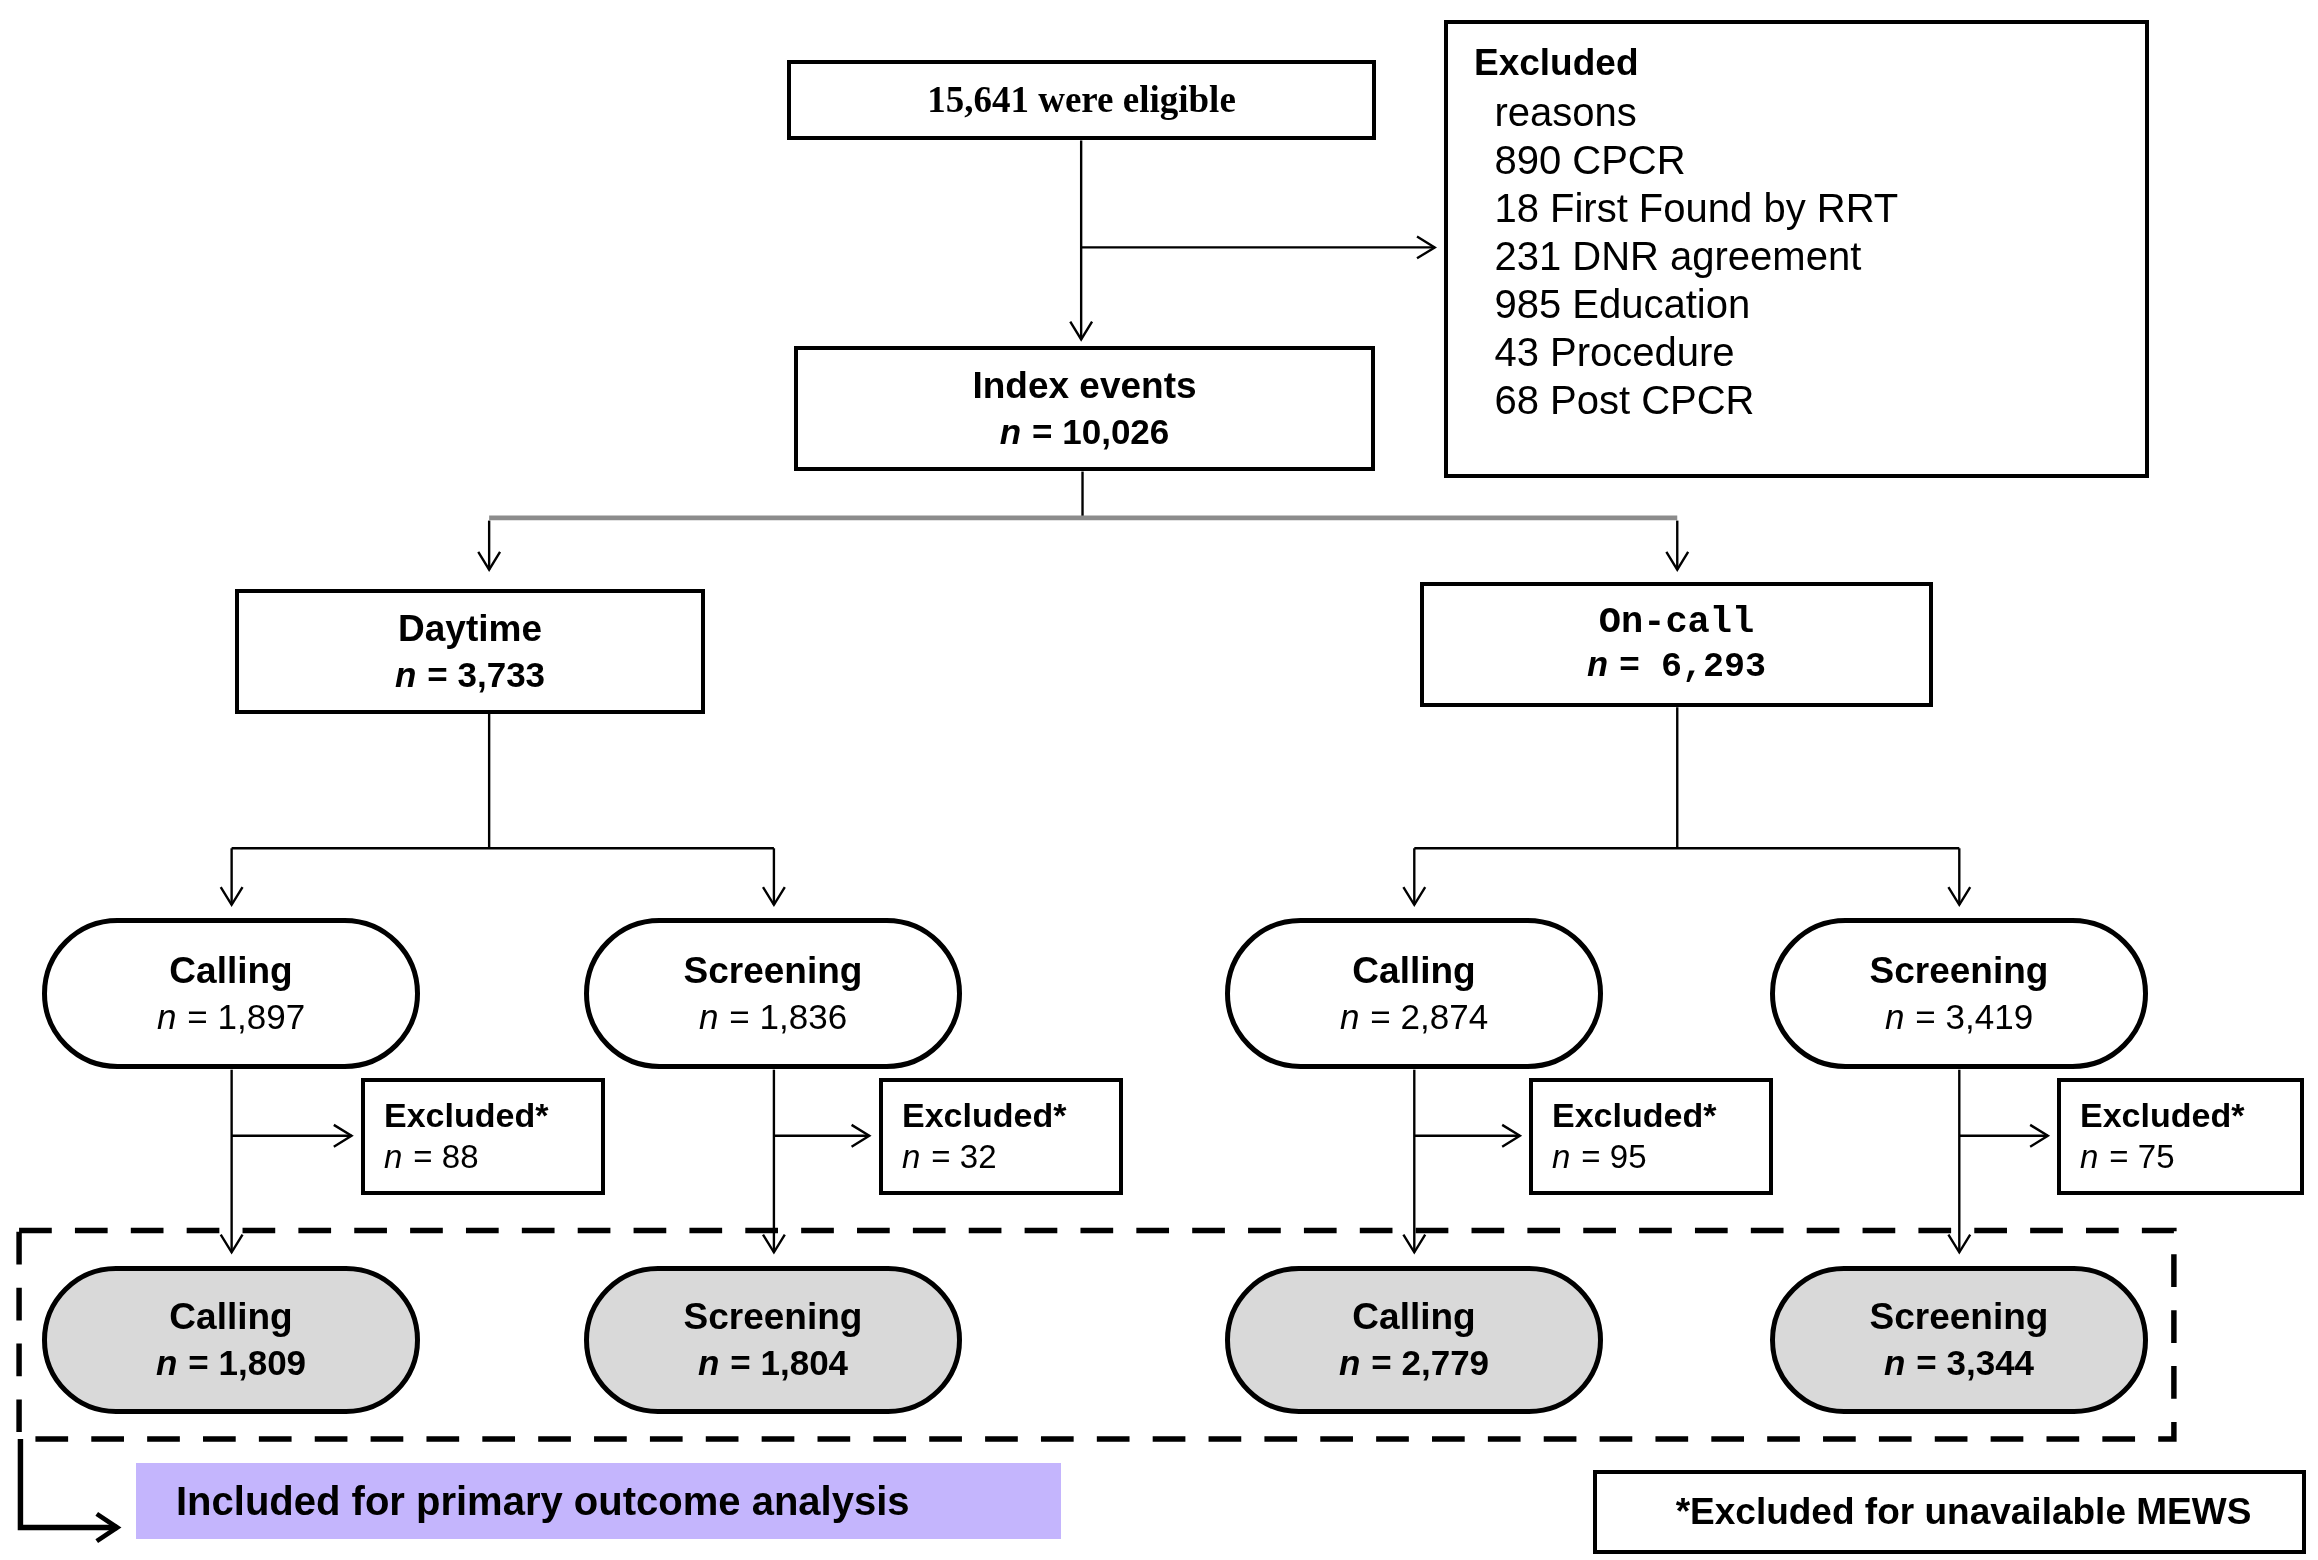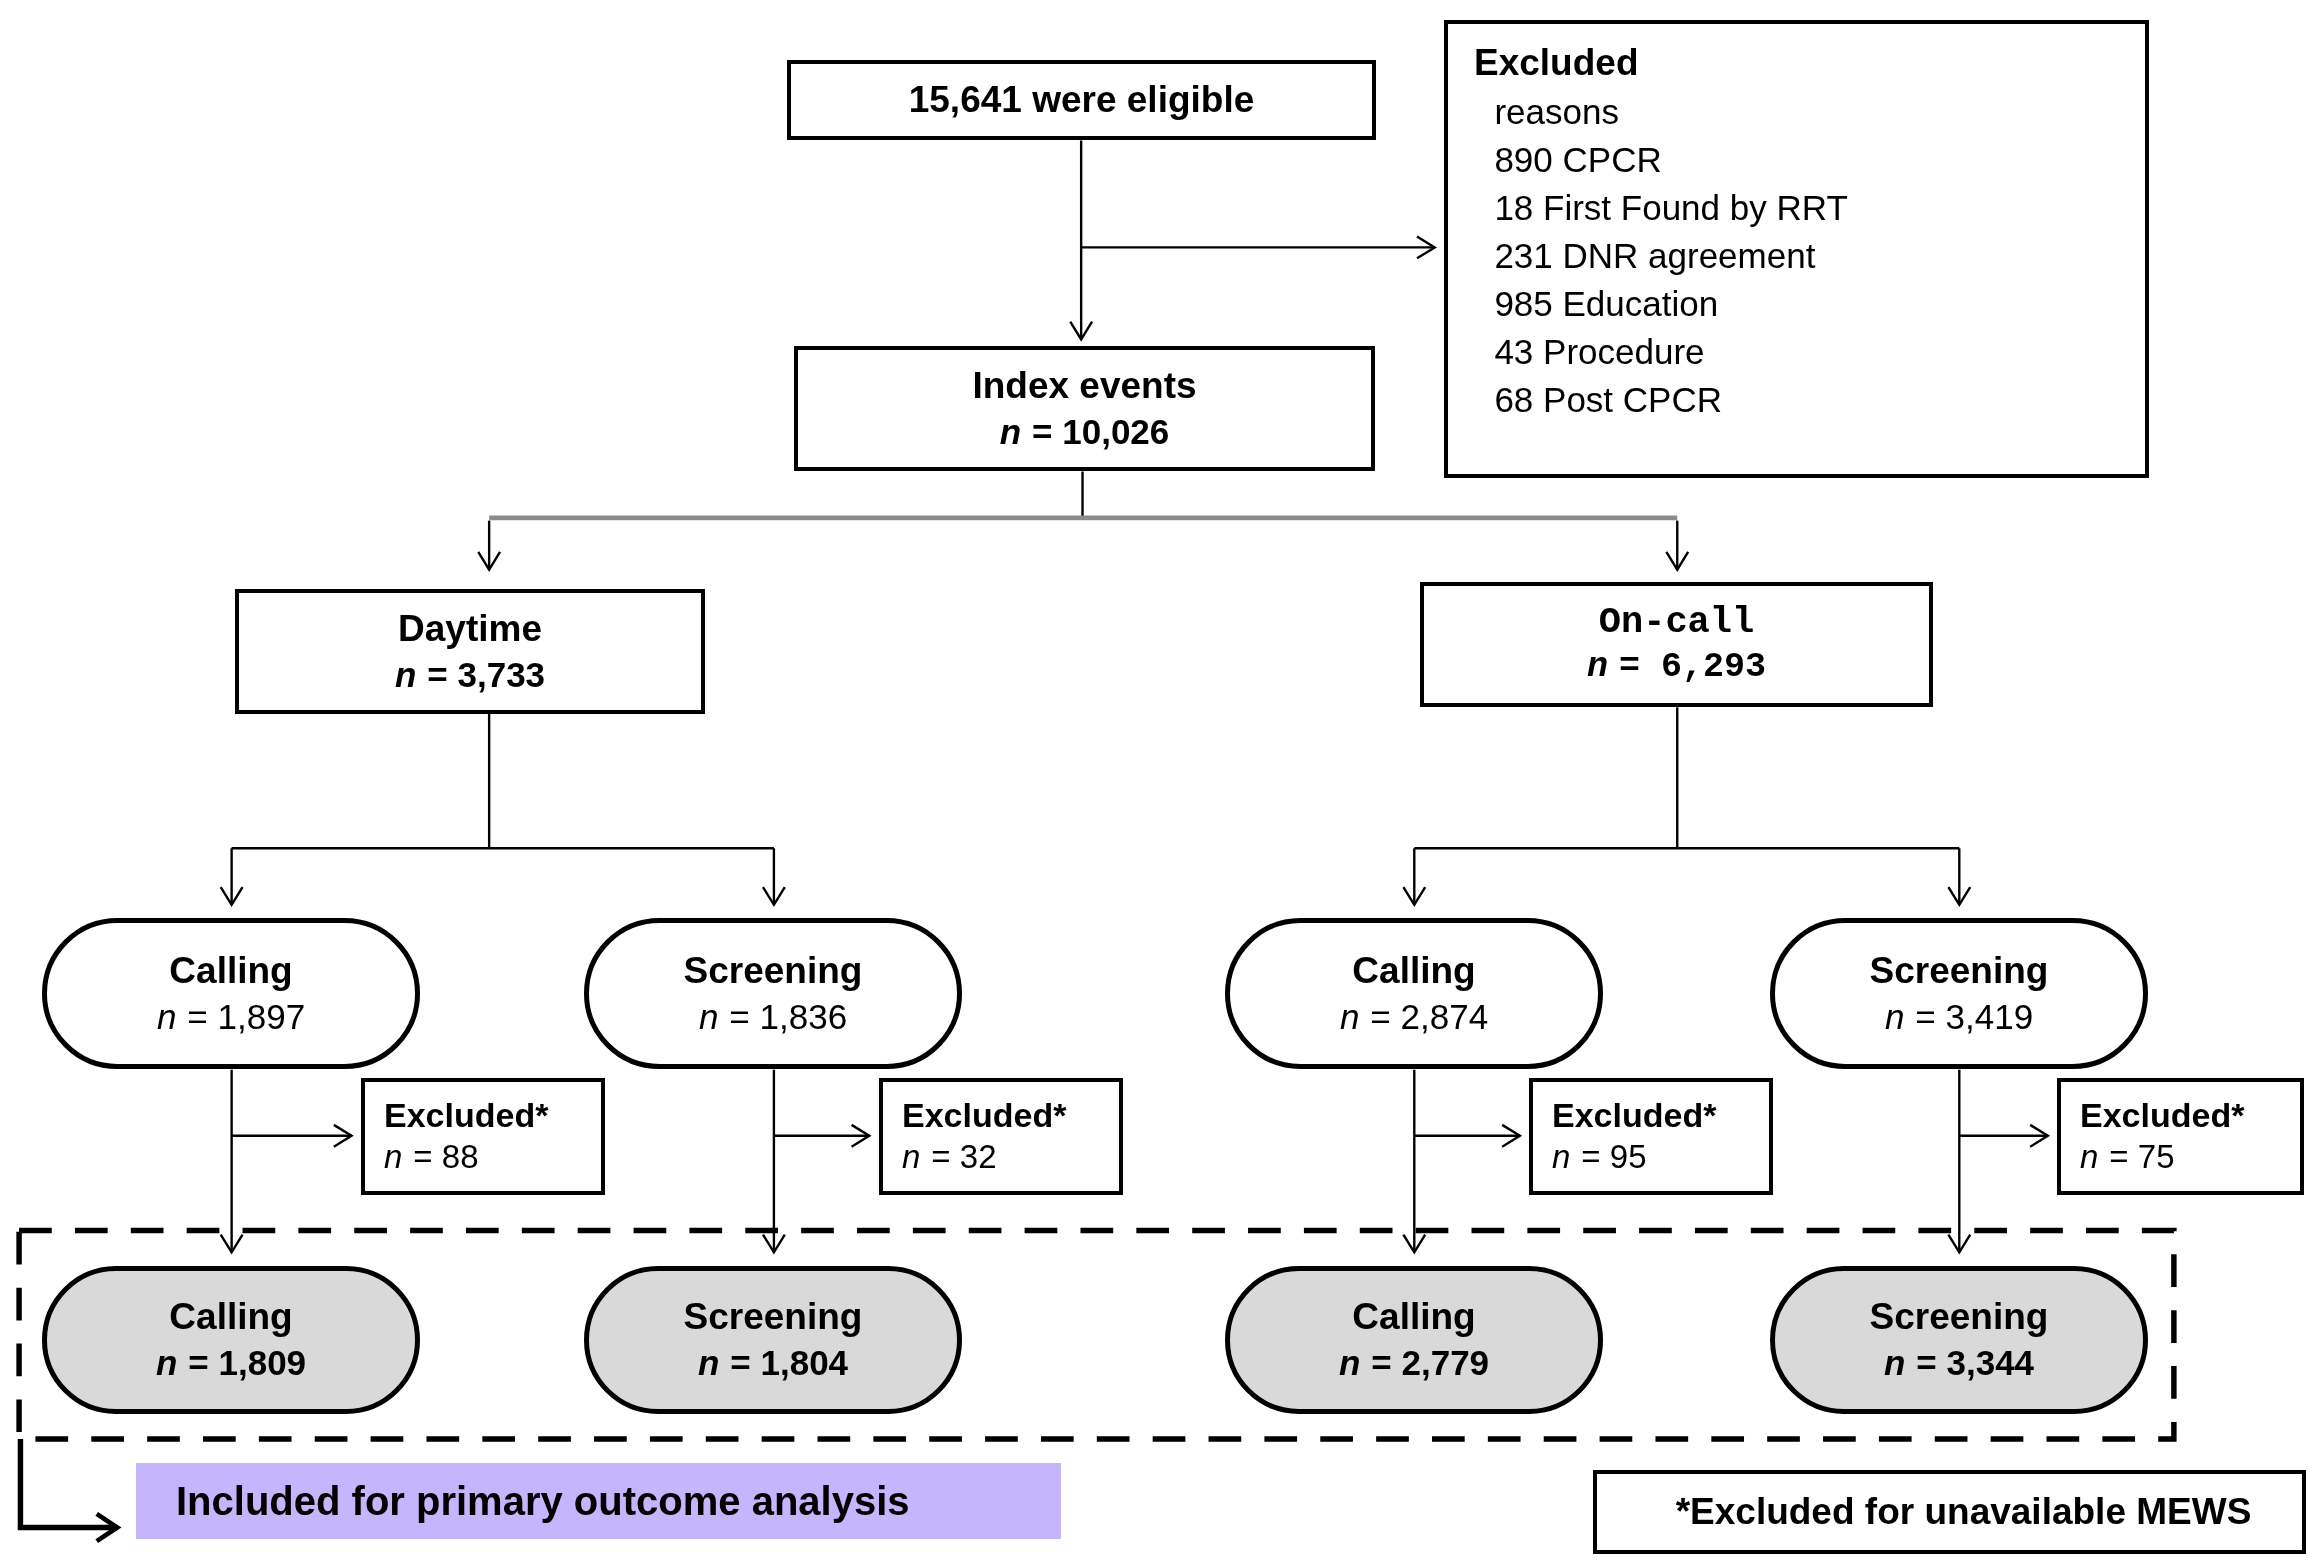--- a/index.html
+++ b/index.html
@@ -24,28 +24,28 @@
     align-items: center;
     justify-content: center;
     text-align: center;
   }
   .title { font-weight: bold; font-size: 37px; line-height: 1.25; }
   .nline { display: flex; gap: 11px; justify-content: center; font-size: 35px; line-height: 1.3; }
   .nline .var { font-style: italic; }
   .nline.bold { font-weight: bold; }
 
   
-  .n-eligible { left: 787px; top: 60px; width: 589px; height: 80px; }
+  .n-eligible { left: 787px; top: 60px; width: 589px; height: 80px; font-family: Liberation Serif, serif; }
   .n-reasons {
     left: 1444px; top: 20.4px; width: 705px; height: 458px;
     align-items: flex-start; justify-content: flex-start;
     text-align: left; padding: 16.3px 8.2px 6.8px 26px;
   }
   .r-title { font-weight: bold; font-size: 37px; line-height: 1.2; margin-bottom: 3px; }
-  .r-item  { font-size: 35px; line-height: 48px; margin-left: 20.4px; white-space: nowrap; }
+  .r-item  { font-size: 40px; line-height: 48px; margin-left: 20.4px; white-space: nowrap; }
 
   .n-index   { left: 794px; top: 346px; width: 581px; height: 125px; align-items: center; }
   .n-daytime { left: 235px;  top: 582px; width: 470px; height: 125px; margin-top: 7px; }
   .n-oncall  { left: 1420px; top: 582px; width: 513px; height: 125px; font-family: Liberation Mono, monospace; }
 
   
   .pill { border-width: 5.4px; border-radius: 78px; width: 378px; height: 151px; top: 918px; }
   .pill.gray { background: #d9d9d9; top: 1266px; height: 148px; }
   .px1 { left: 42px; }  .px2 { left: 584px; } .px3 { left: 1225px; } .px4 { left: 1770px; }
 

